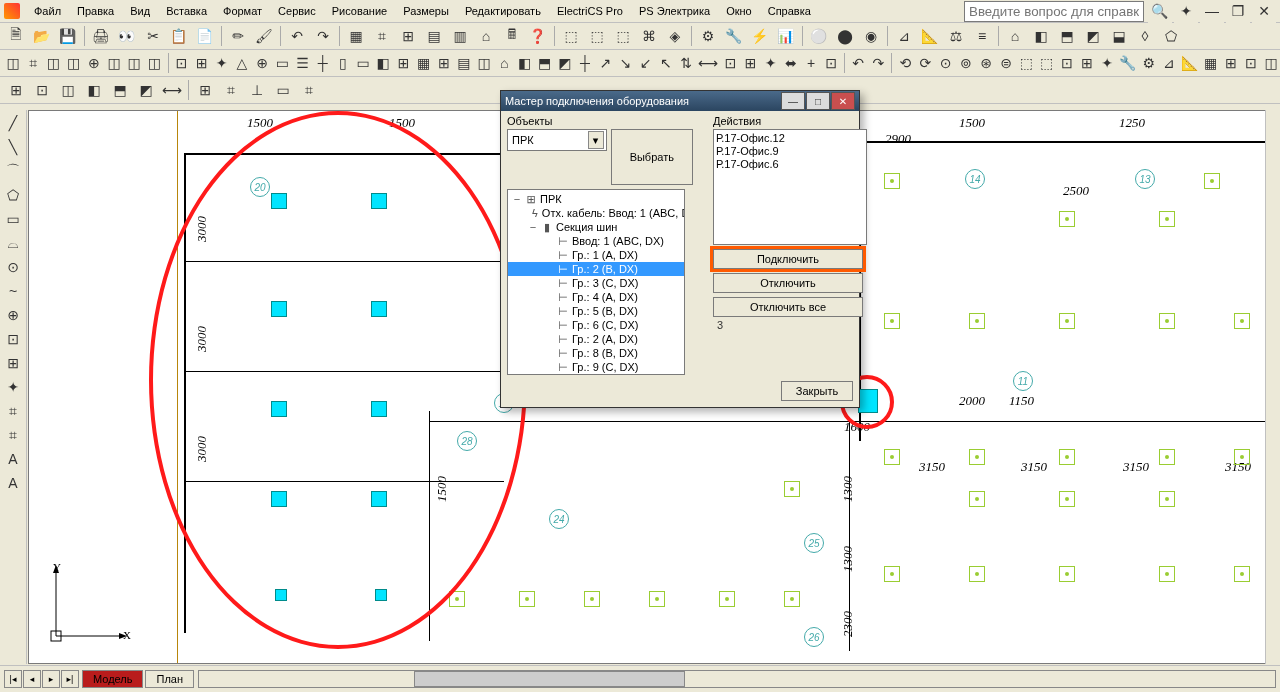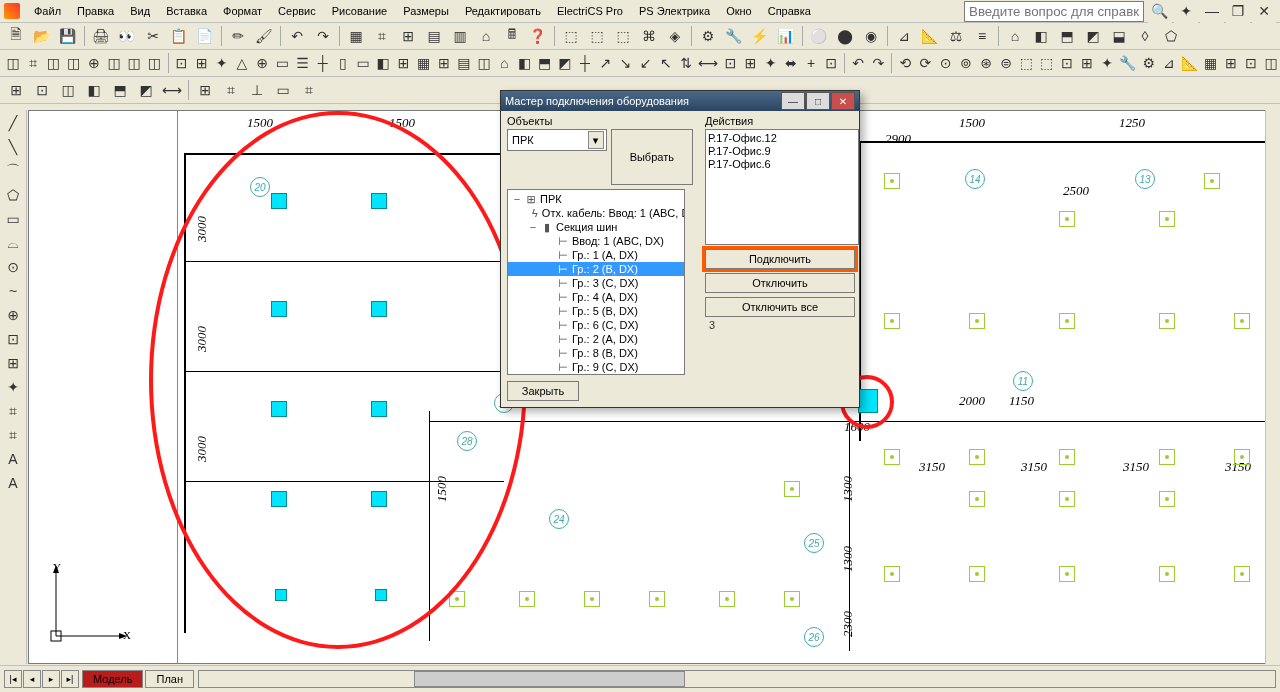--- a/index.html
+++ b/index.html
@@ -39,36 +39,36 @@
 .ucs .y{position:absolute;left:12px;top:0}
 .ucs .x{position:absolute;right:0;bottom:10px}
 
 
 .dialog{position:absolute;left:500px;top:90px;width:358px;background:#ece9d8;border:1px solid #333;box-shadow:4px 4px 8px rgba(0,0,0,.3);font-size:11px}
 .dlg-title{height:20px;background:linear-gradient(#4a6a8a,#2b4560);color:#fff;display:flex;align-items:center;padding:0 4px}
 .dlg-title span{flex:1}
 .dlg-btns{display:flex;gap:1px}
 .dlg-btns div{width:22px;height:16px;background:#dcdcdc;border:1px solid #555;display:flex;align-items:center;justify-content:center;font-size:10px;color:#333}
 .dlg-btns .close{background:#c94f4f;color:#fff}
-.dlg-body{display:flex;padding:4px 6px 6px;gap:12px}
+.dlg-body{display:flex;padding:4px 6px 6px;gap:20px}
 .dlg-col{display:flex;flex-direction:column}
 .dlg-label{margin-bottom:2px}
 .combo{width:108px;height:20px;border:1px solid #7a7a7a;background:#fff;display:flex;align-items:center;padding:0 4px;position:relative}
 .combo::after{content:"▾";position:absolute;right:2px;top:1px;width:14px;height:16px;background:#ece9d8;border:1px solid #888;display:flex;align-items:center;justify-content:center}
 .btn{border:1px solid #7a7a7a;background:#ece9d8;padding:3px 0;text-align:center;cursor:default;width:148px}
 .btn.small{width:56px;height:20px;padding:17px;display:flex;align-items:center;justify-content:center}
 .tree{width:176px;height:180px;border:1px solid #7a7a7a;background:#fff;overflow:auto;margin-top:4px;padding:2px 0}
 .tree-row{display:flex;align-items:center;height:14px;padding-left:4px;white-space:nowrap;gap:4px}
 .tree-row.sel{background:#3399ff;color:#fff}
 .tree-row .ic{width:10px;display:inline-block;text-align:center;color:#555}
 .tree-row.sel .ic{color:#fff}
 .list{width:148px;height:110px;border:1px solid #7a7a7a;background:#fff;padding:2px;overflow:auto;margin-bottom:4px}
 .list div{height:13px}
 .highlight-btn{outline:3px solid #ff5a00;outline-offset:0}
-.dlg-footer{display:flex;justify-content:flex-start;padding:0 6px 6px}
+.dlg-footer{display:flex;justify-content:flex-end;padding:0 6px 6px}
 .count-box{width:148px;text-align:left;padding:2px 4px;color:#333}
 
 
 svg.arrows{position:absolute;left:0;top:0;pointer-events:none}
 </style>
 </head>
 <body>
 
 <div class="menubar">
   <div class="app-icon"></div>

